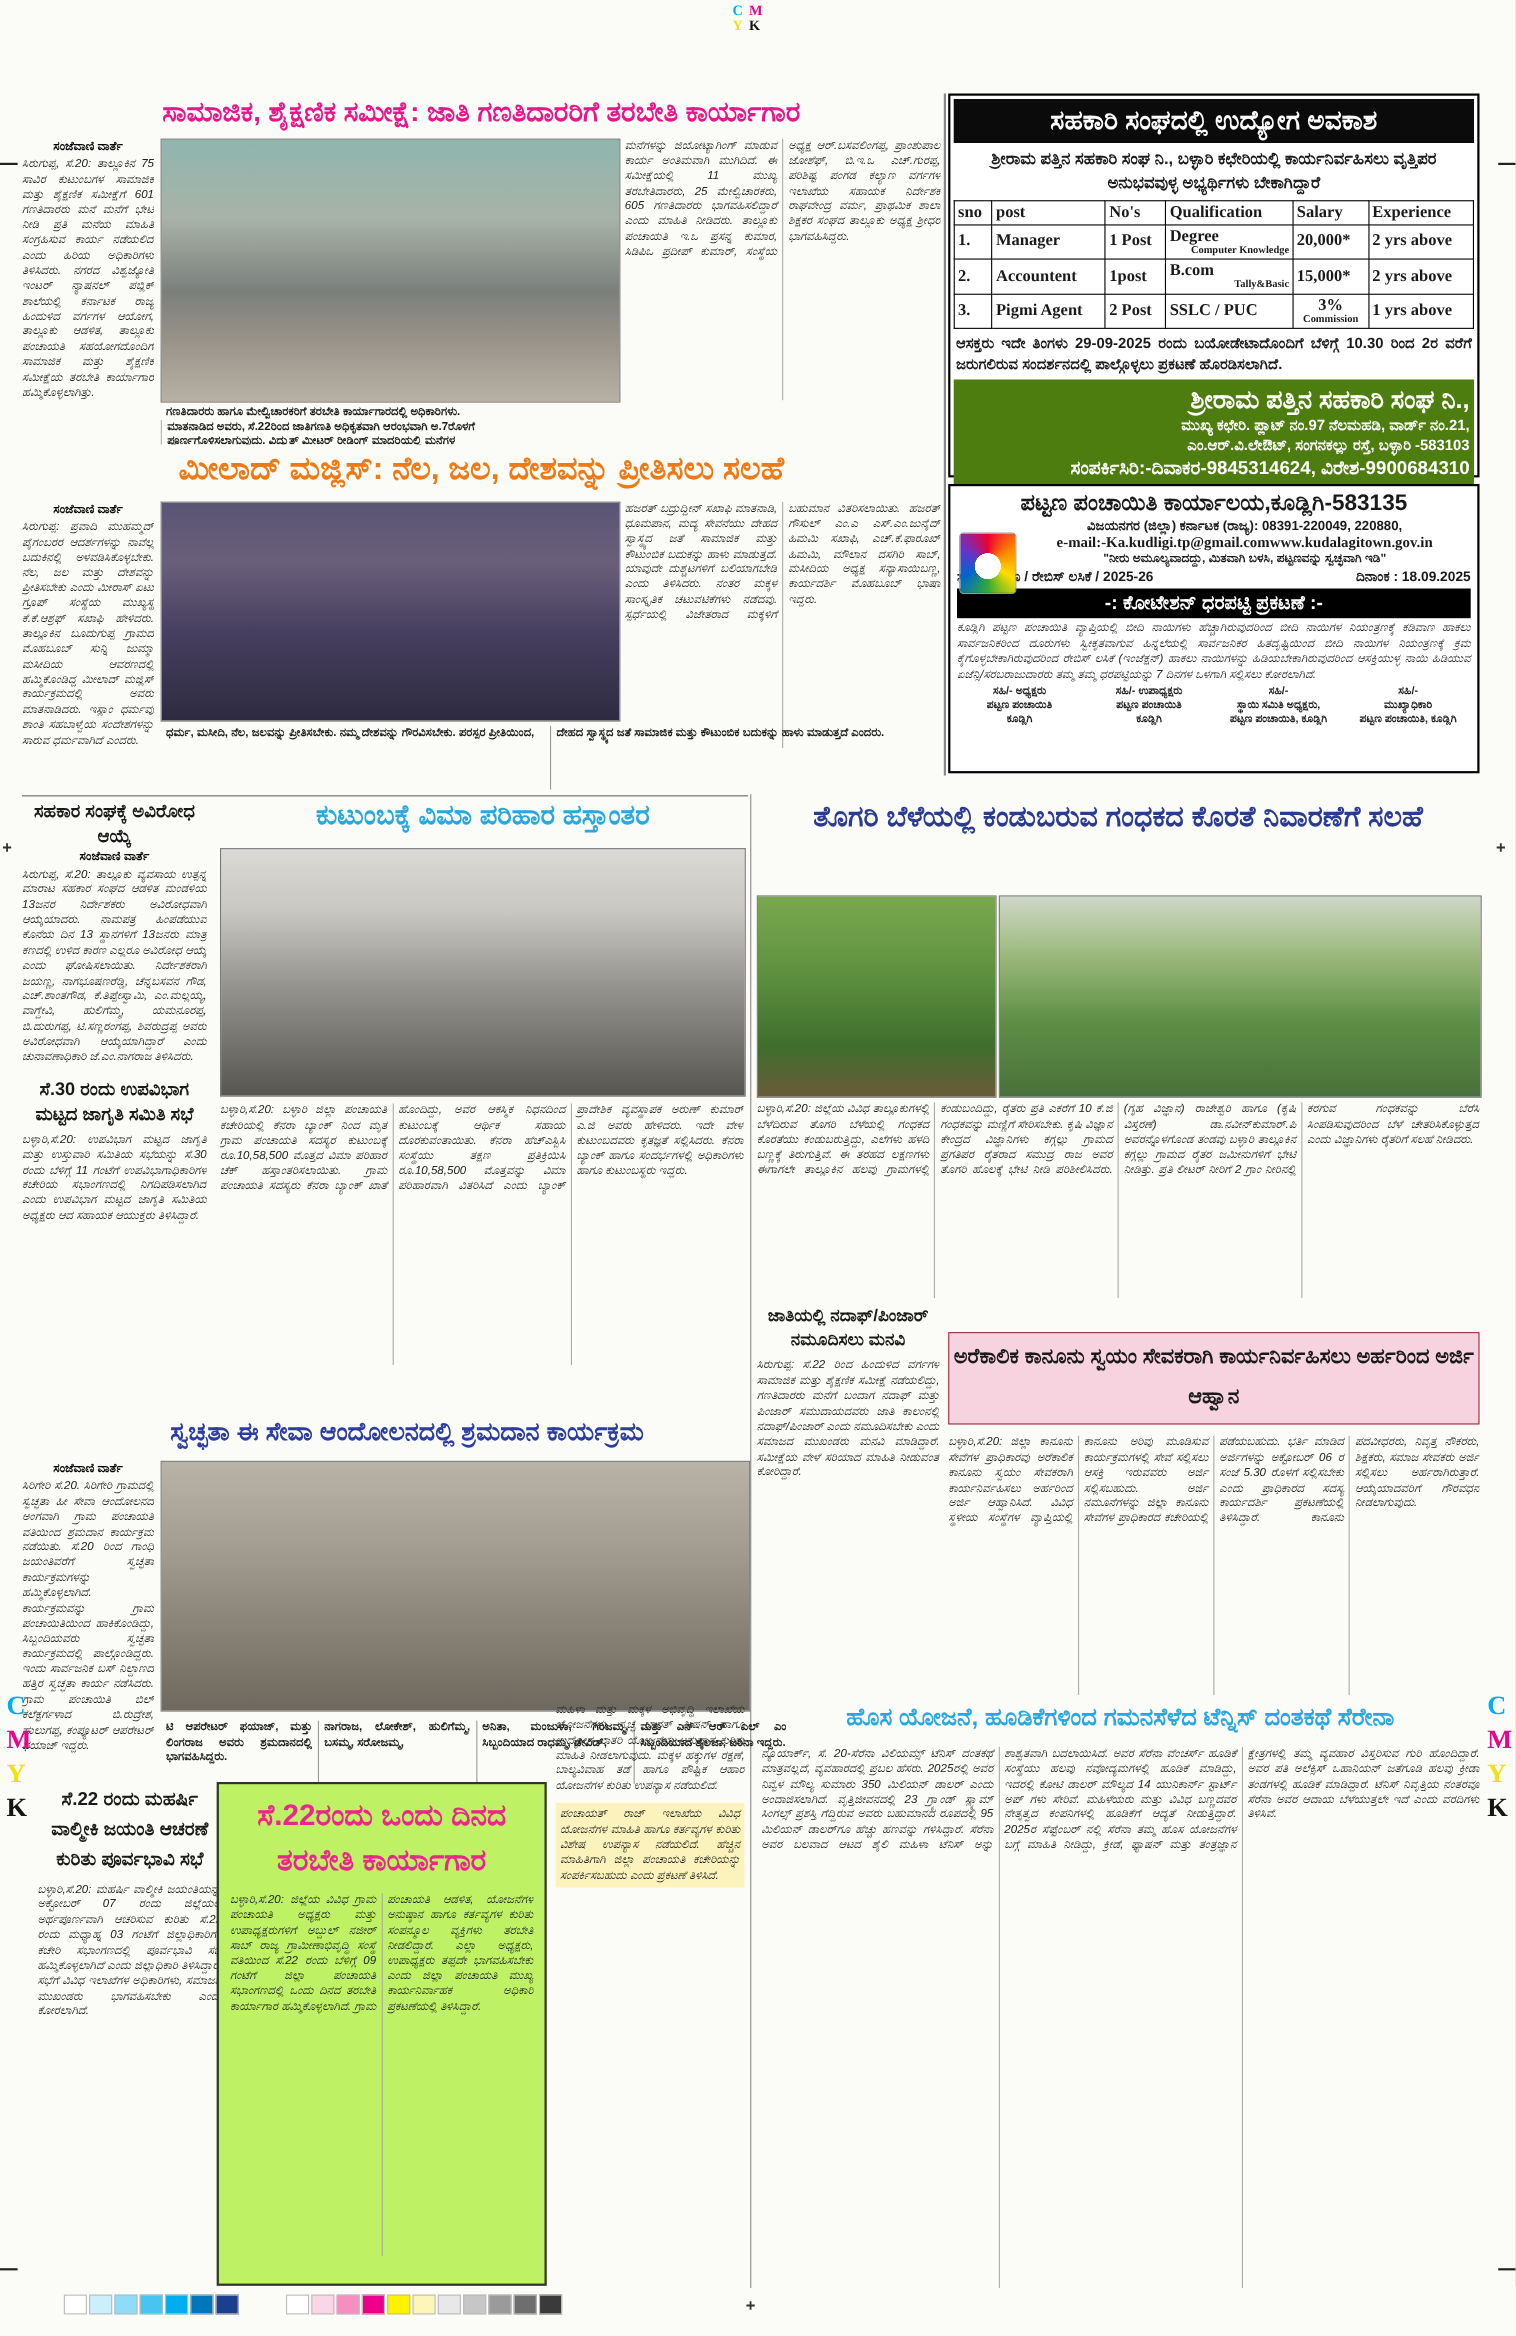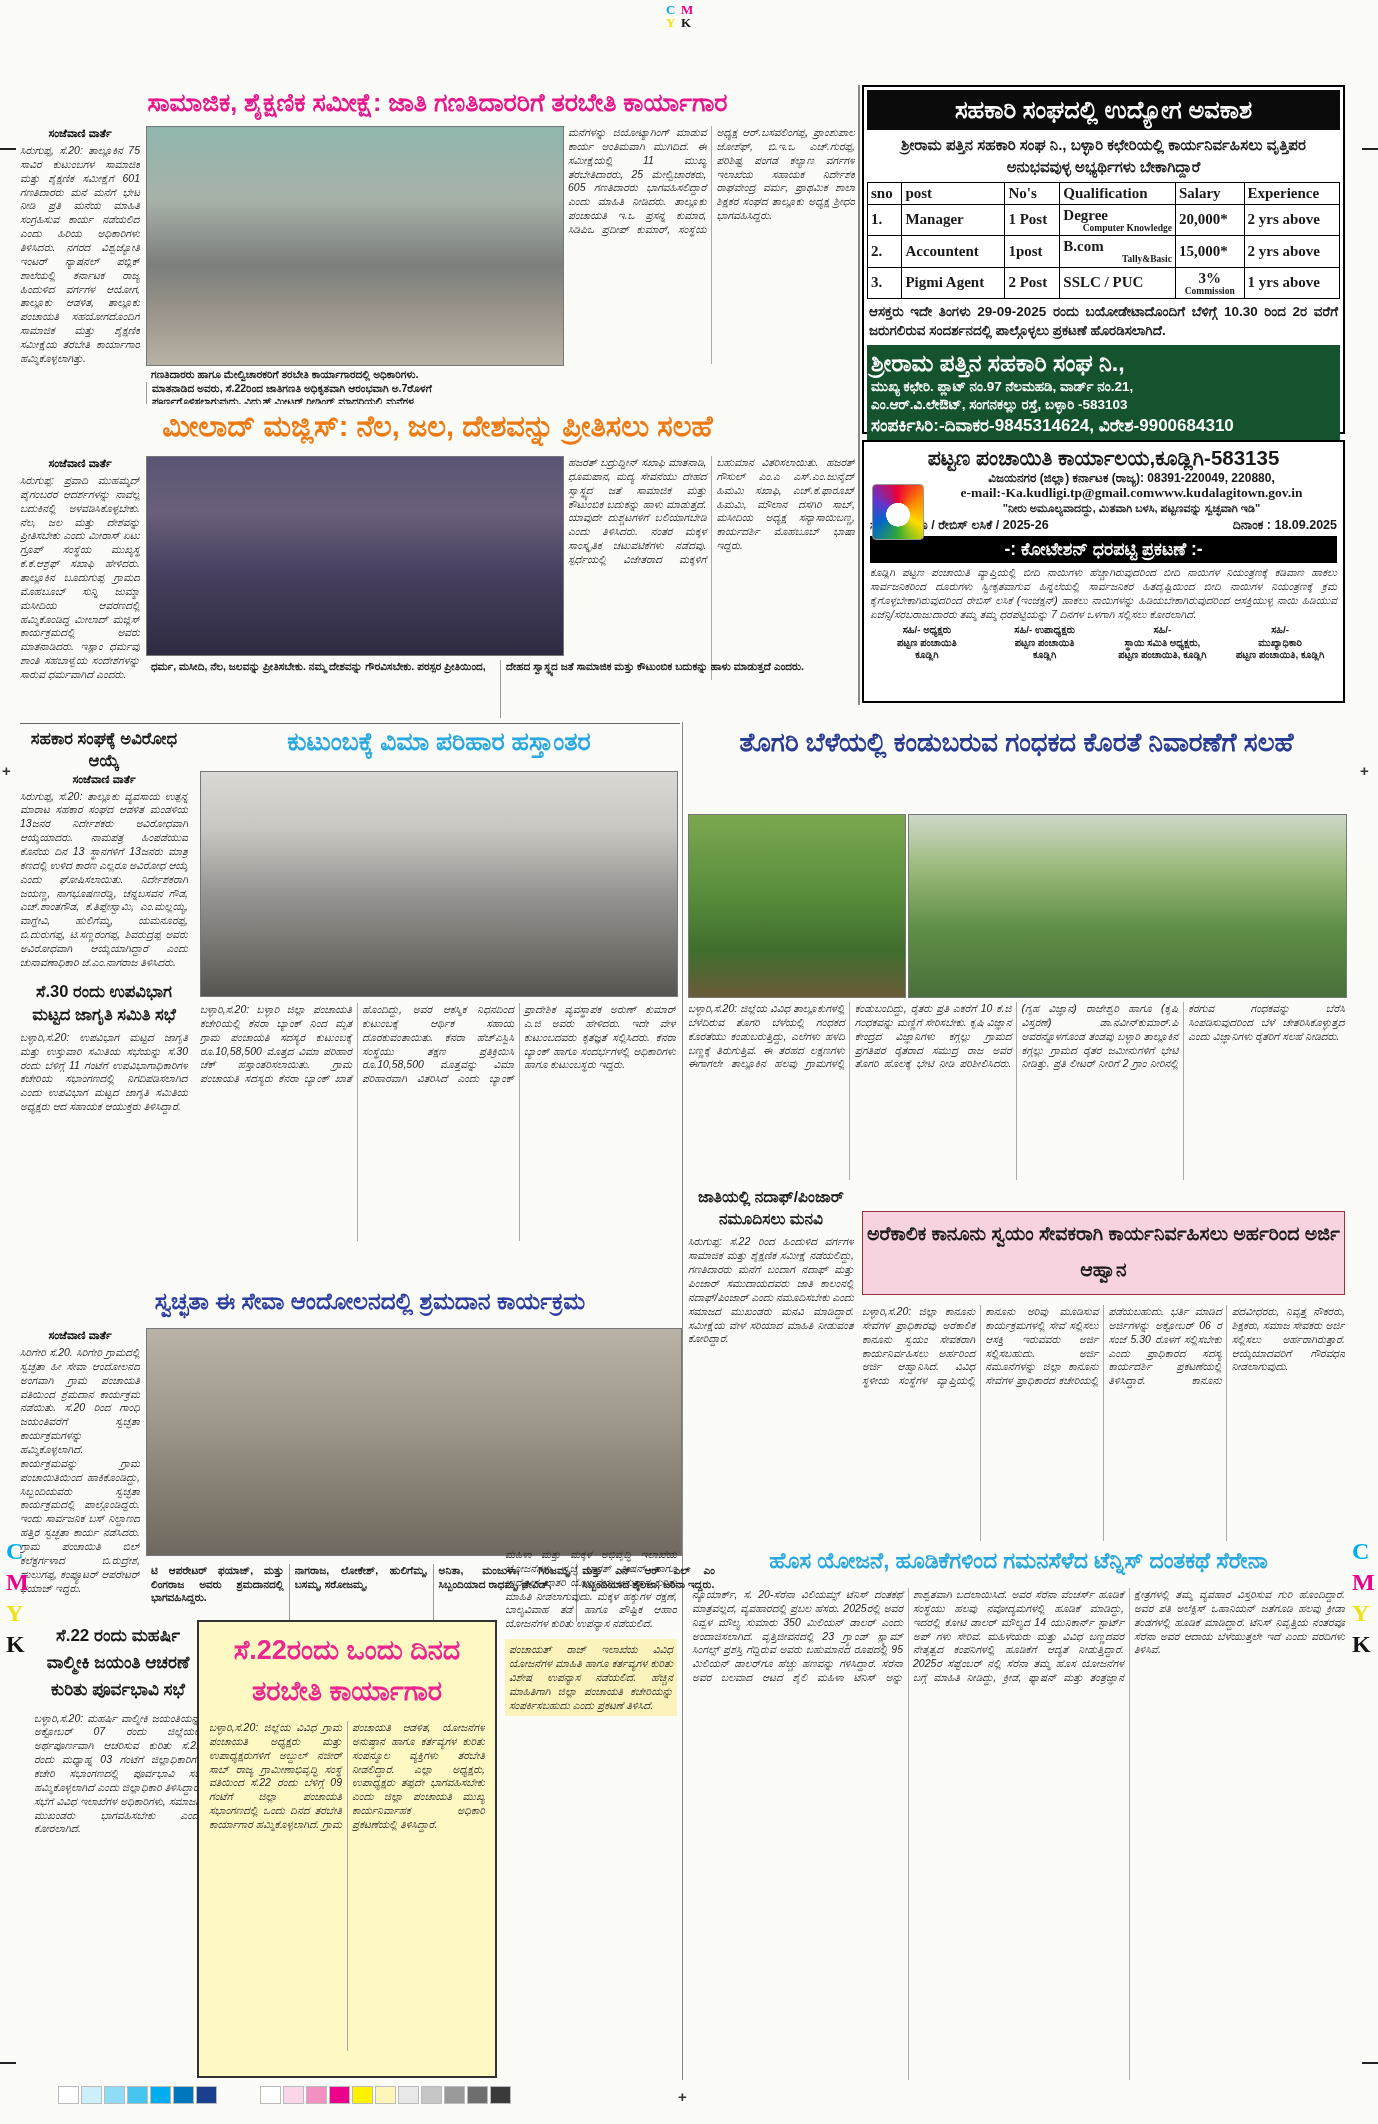--- a/index.html
+++ b/index.html
@@ -34,21 +34,21 @@
   .masthead{font-size:28px;font-weight:bold;letter-spacing:1px;display:flex;align-items:center;gap:4px;}
   .mast-logo{width:22px;height:22px;border-radius:50%;border:2px solid #333;
     background:radial-gradient(circle at 35% 35%,#dfeefb 0 40%,#7fb3d8 70%,#3a6f9c 100%);display:inline-block;}
   .adbox{border:2.5px solid #000;background:#fff;box-sizing:border-box;padding:3px;}
   .ad-titlebar{background:#0b0b0b;color:#fff;font-weight:bold;font-size:24px;text-align:center;line-height:40px;height:40px;}
   .ad-intro{font-size:15px;font-weight:bold;text-align:center;line-height:1.45;margin:4px 2px;}
   table.jobs{width:100%;border-collapse:collapse;font-family:"Liberation Serif","DejaVu Serif",serif;font-weight:bold;}
   table.jobs th,table.jobs td{border:1.5px solid #000;font-size:15px;padding:2px 3px;text-align:left;}
   table.jobs .sub{display:block;font-size:9.5px;text-align:right;line-height:1;}
   .ad-note{font-size:13.5px;font-weight:bold;text-align:justify;margin:4px 2px;line-height:1.4;}
-  .ad-addr{background:#14532d;color:#fff;text-align:left;padding:5px 4px 6px;}
+  .ad-addr{background:#4d7c0f;color:#fff;text-align:right;padding:5px 4px 6px;}
   .ad-addr .org{font-size:23px;font-weight:bold;}
   .ad-addr .a1{font-size:13.5px;font-weight:bold;margin-top:2px;}
   .ad-addr .a2{font-size:13.5px;font-weight:bold;margin-top:2px;}
   .ad-addr .ct{font-size:17px;font-weight:bold;margin-top:3px;}
   .panch{border:2px solid #000;background:#fff;box-sizing:border-box;padding:4px 6px;}
   .panch .t{font-size:20.5px;font-weight:bold;text-align:center;}
   .panch .c{font-size:12px;font-weight:bold;text-align:center;margin-top:1px;}
   .panch .e{font-size:13.5px;font-weight:bold;text-align:center;font-family:"Liberation Serif",serif;}
   .panch .s{font-size:11px;font-weight:bold;text-align:center;margin-top:1px;}
   .panch .ref{display:flex;justify-content:space-between;font-size:12.5px;font-weight:bold;margin-top:3px;}
@@ -58,21 +58,21 @@
   .logo-circ{width:50px;height:54px;border:1px solid #999;border-radius:4px;
     background:radial-gradient(circle at 50% 55%,#fff 0 30%,transparent 31%),
     conic-gradient(#e03,#f80,#fd0,#3a3,#06c,#63c,#e03);}
   .cmyk-v{display:flex;flex-direction:column;font-weight:bold;font-size:24px;line-height:31px;font-family:"Liberation Serif",serif;}
   .cmyk-top{display:grid;grid-template-columns:15px 15px;font-weight:bold;font-size:13px;line-height:13px;font-family:"Liberation Serif",serif;}
   .col-c{color:#00aeef}.col-m{color:#ec008c}.col-y{color:#f0e111}.col-k{color:#151515}
   .strip{display:flex;gap:2px;}
   .sw{width:21px;height:18px;border:1px solid #bbb;box-sizing:border-box;}
   .tick{background:#222;}
   .plus{font-size:15px;color:#333;font-weight:bold;}
-  .yellowbox{border:2px solid #333;background:#fef9c3;box-sizing:border-box;}
+  .yellowbox{border:2px solid #333;background:#bef264;box-sizing:border-box;}
   .pinkbox{background:#f7d3e0;border:1px solid #96323c;box-sizing:border-box;}
   .vr{background:#888;}
   .hr{background:#666;}
 </style>
 </head>
 <body>
 
 <div class="page">
 
   <div class="abs cmyk-top" style="left:666px;top:3px;">

